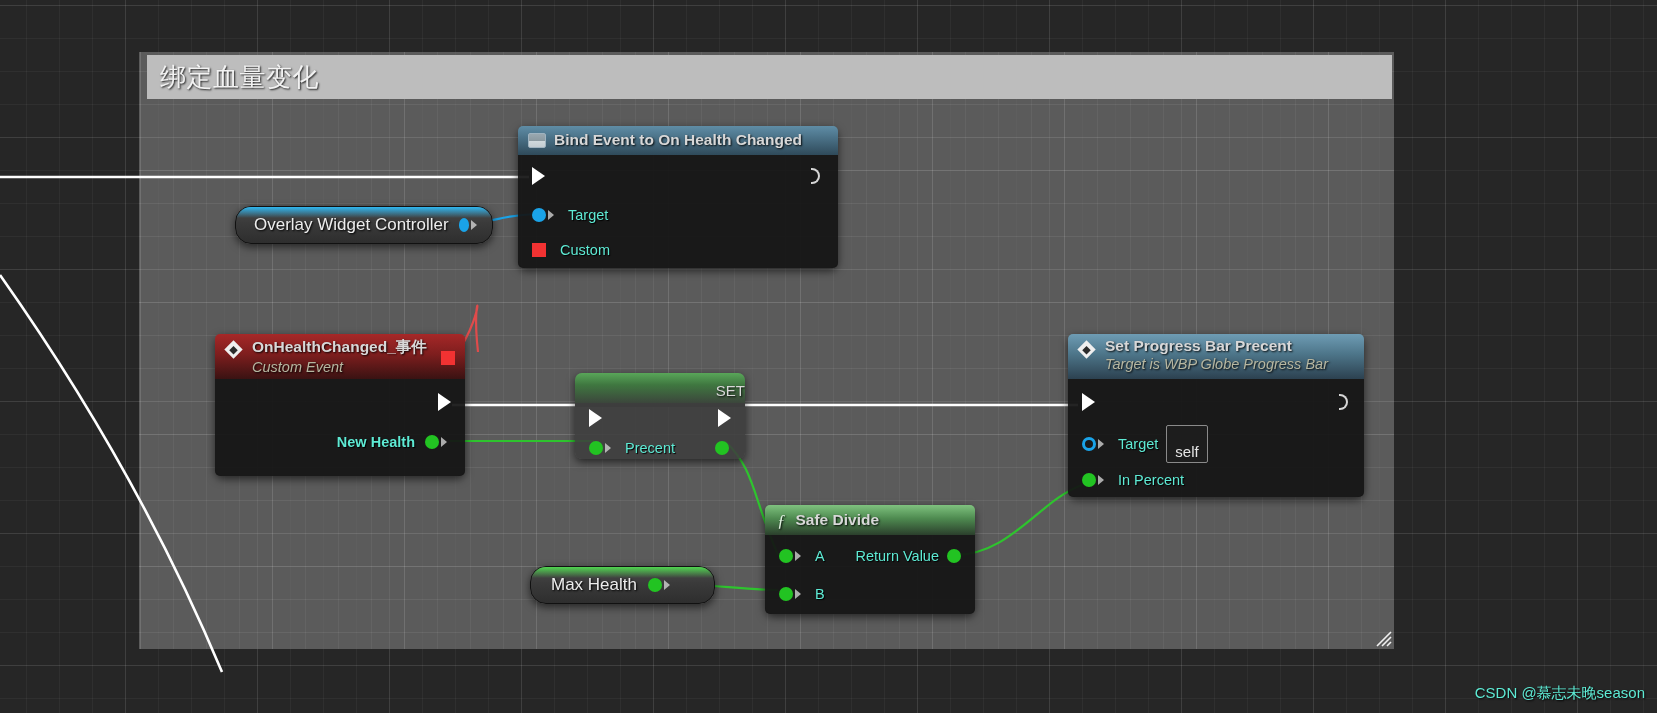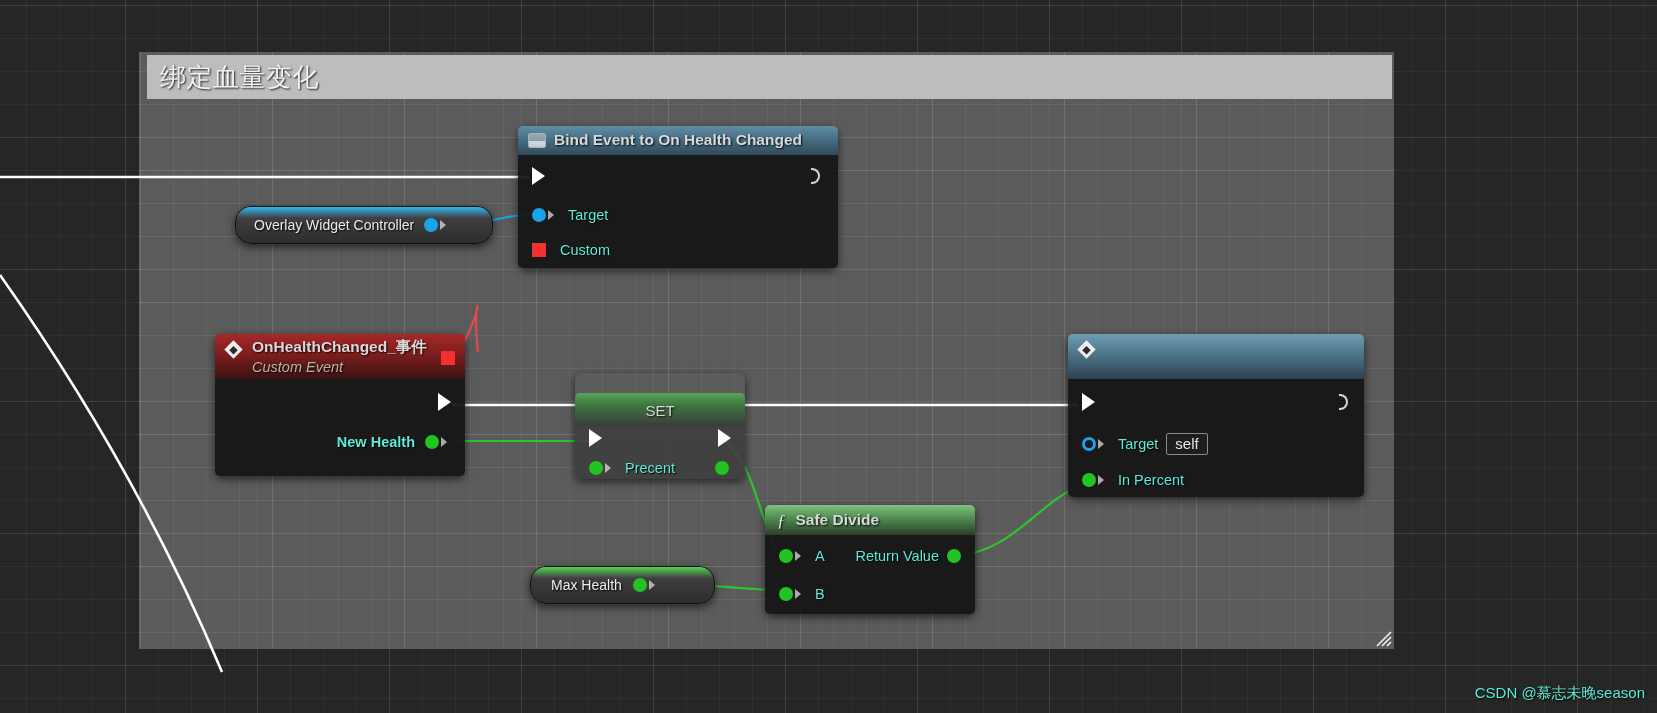--- a/index.html
+++ b/index.html
@@ -89,32 +89,32 @@
   .dot-blue{background:#1aa3e8;}
   .dot-green{background:#22c322;}
   .ring-blue{width:14px;height:14px;border-radius:50%;border:3px solid #1aa3e8;box-sizing:border-box;background:transparent;}
   .sq-red{width:14px;height:14px;background:#f23232;}
   .nub{width:6px;height:0;border-left:6px solid rgba(220,220,220,.75);
        border-top:5px solid transparent;border-bottom:5px solid transparent;margin-left:2px;}
 
   
   .valbox{
     border:1px solid #8a8a8a;background:#1d1d1d;color:#e6e6e6;
-    font-size:15px;padding:1px 8px 2px;border-radius:2px;margin-left:8px;
+    font-size:15px;padding:17px 8px 2px;border-radius:2px;margin-left:8px;
   }
 
   
   .pill{
     position:absolute;border-radius:16px;
     background:linear-gradient(180deg,#4b4b4b 0%,#3a3a3a 45%,#2e2e2e 100%);
     border:1px solid #111;box-shadow:0 3px 8px rgba(0,0,0,.6);
     display:flex;align-items:center;overflow:hidden;
   }
   .pill-glow{position:absolute;left:0;top:0;right:0;height:11px;border-radius:16px 16px 0 0;}
-  .pill-txt{color:#ededed;font-size:14px;position:relative;z-index:2;text-shadow:1px 1px 2px #000;white-space:nowrap;}
+  .pill-txt{color:#ededed;font-size:17px;position:relative;z-index:2;text-shadow:1px 1px 2px #000;white-space:nowrap;}
 
   
   .diamond{
     width:13px;height:13px;background:#efefef;transform:rotate(45deg);
     position:relative;
   }
   .diamond:after{
     content:"";position:absolute;left:3.5px;top:3.5px;width:6px;height:6px;background:#2b2b2b;
   }
   .ficon{color:#dff0df;font-size:17px;font-style:italic;font-family:"Liberation Serif","DejaVu Serif",serif;
@@ -211,21 +211,21 @@
     </div>
     <div class="pin-row" style="height:34px;justify-content:flex-end;padding-right:12px;">
       <span class="pin-label" style="margin-right:10px;">New Health</span>
       <span class="dot dot-green"></span>
       <span class="nub"></span>
     </div>
   </div>
 </div>
 
 <div class="node" style="left:575px;top:373px;width:170px;border-radius:7px;overflow:hidden;">
-  <div class="hdr" style="height:34px;background:linear-gradient(180deg,#59a659 0%,#3f7740 35%,#3b3b3b 100%);justify-content:center;align-items:center;margin-top:20px;">
+  <div class="hdr" style="height:34px;background:linear-gradient(180deg,#59a659 0%,#3f7740 35%,#3b3b3b 100%);justify-content:flex-end;align-items:center;">
     <span class="hdr-txt node-title" style="font-weight:normal;font-size:15px;padding:0;">SET</span>
   </div>
   <div class="node-body" style="height:56px;background:#3d3d3ddd;">
     <div class="pin-row" style="height:30px;position:relative;margin-top:-4px;">
       <span class="exec-in" style="margin-left:14px;"></span>
       <span class="exec-out" style="position:absolute;right:14px;"></span>
     </div>
     <div class="pin-row" style="height:30px;position:relative;padding-left:14px;">
       <span class="dot dot-green"></span>
       <span class="nub"></span>
@@ -259,20 +259,24 @@
       <span class="dot dot-green"></span>
       <span class="nub"></span>
       <span class="pin-label" style="margin-left:8px;">B</span>
     </div>
   </div>
 </div>
 
 <div class="node" style="left:1068px;top:334px;width:296px;">
   <div class="hdr" style="height:45px;background:linear-gradient(180deg,#6e9cb4 0%,#4d7589 45%,#2c4150 100%);padding:0 0 0 12px;">
     <span class="diamond" style="margin:9px 12px 0 0;flex:none;"></span>
+    <span class="hdr-txt" style="display:flex;flex-direction:column;padding-top:3px;">
+      <span class="node-title">Set Progress Bar Precent</span>
+      <span class="node-sub">Target is WBP Globe Progress Bar</span>
+    </span>
   </div>
   <div class="node-body" style="height:118px;">
     <div class="pin-row" style="height:46px;position:relative;">
       <span class="exec-in" style="margin-left:14px;"></span>
       <span class="exec-hollow" style="position:absolute;right:16px;"></span>
     </div>
     <div class="pin-row" style="height:38px;padding-left:14px;">
       <span class="ring-blue"></span>
       <span class="nub"></span>
       <span class="pin-label" style="margin-left:8px;">Target</span>

